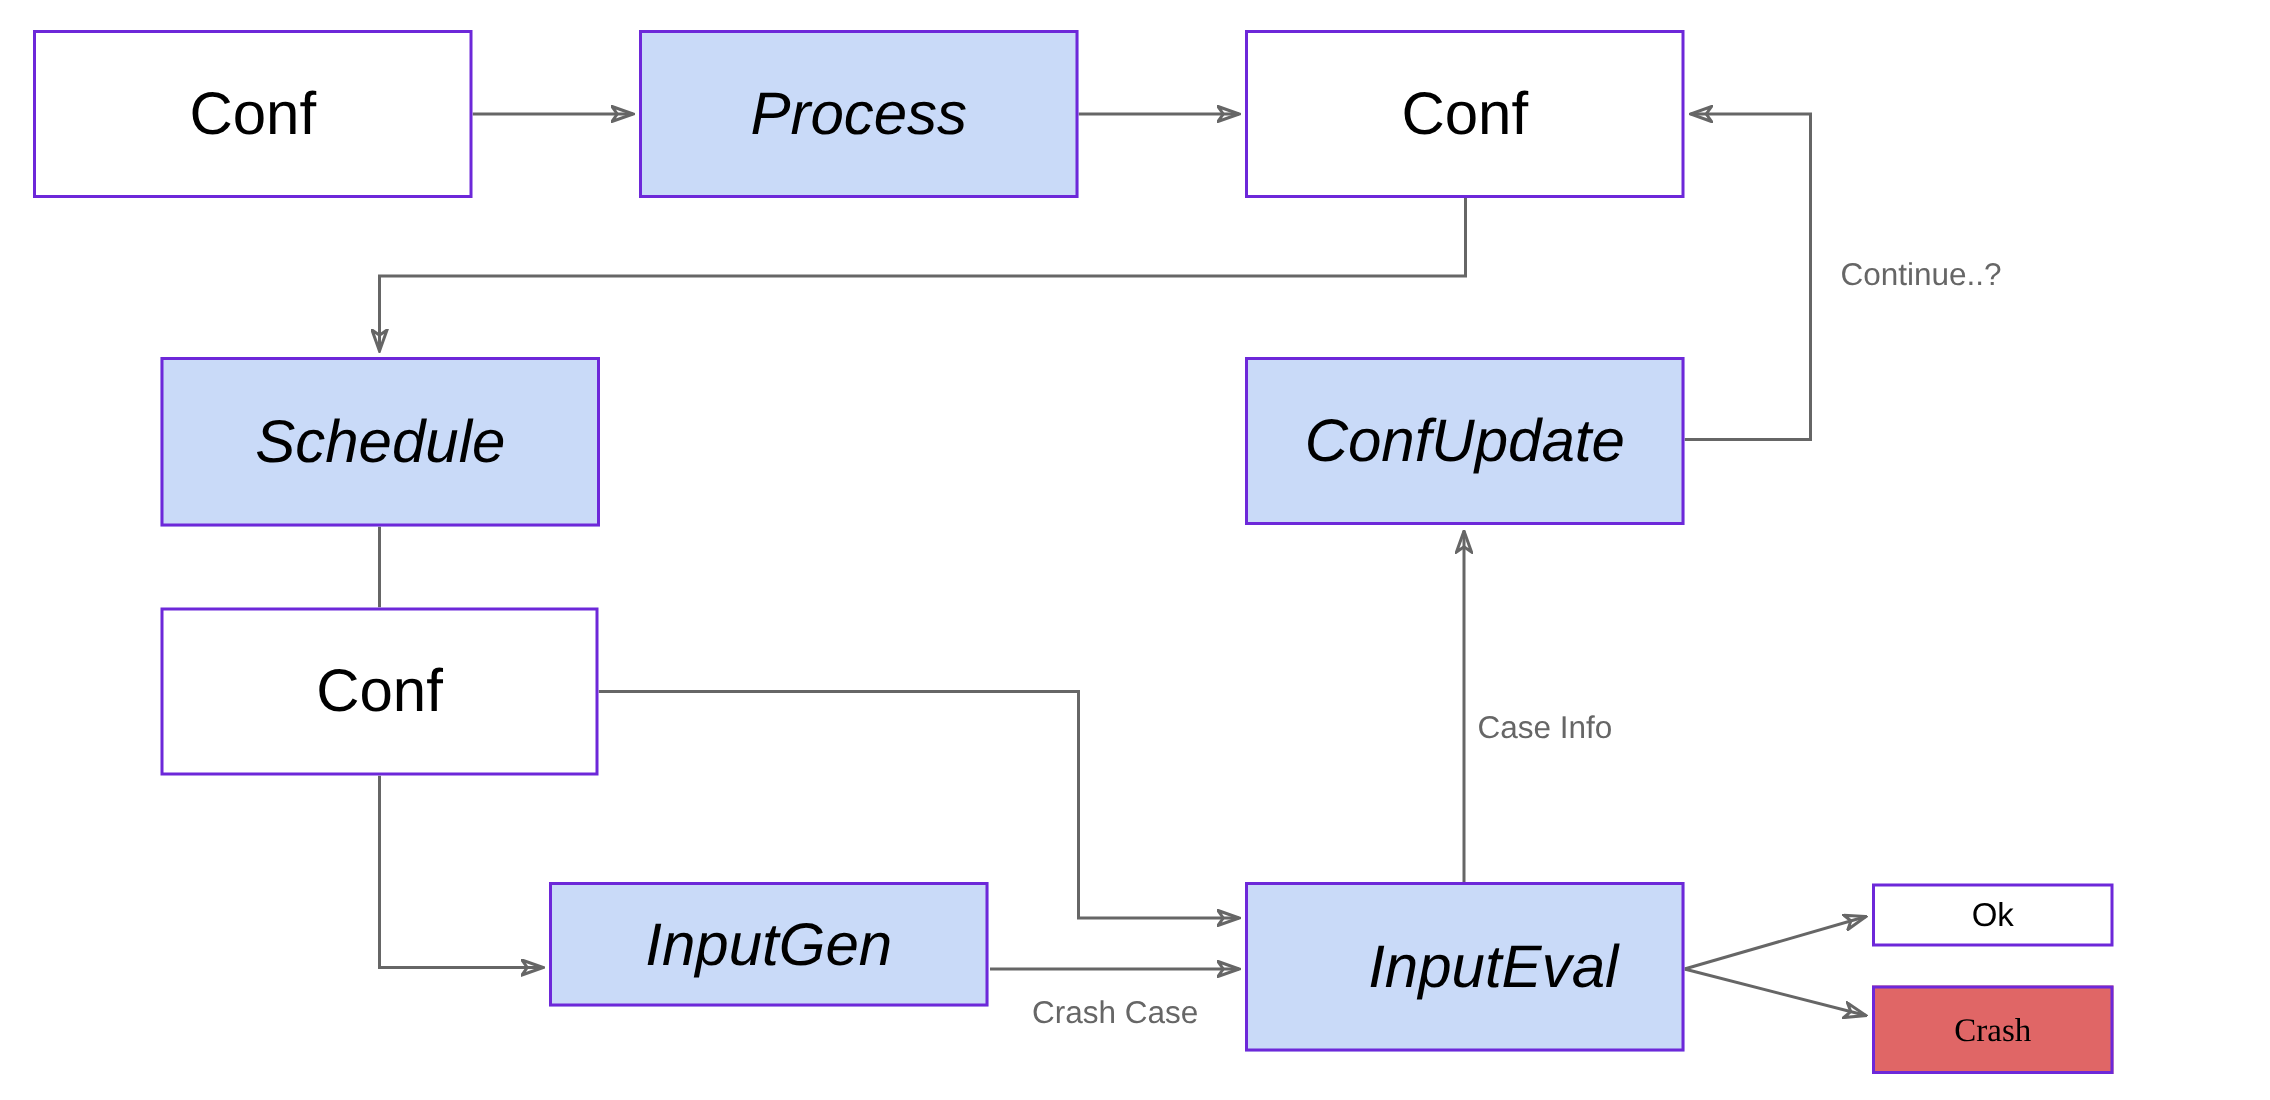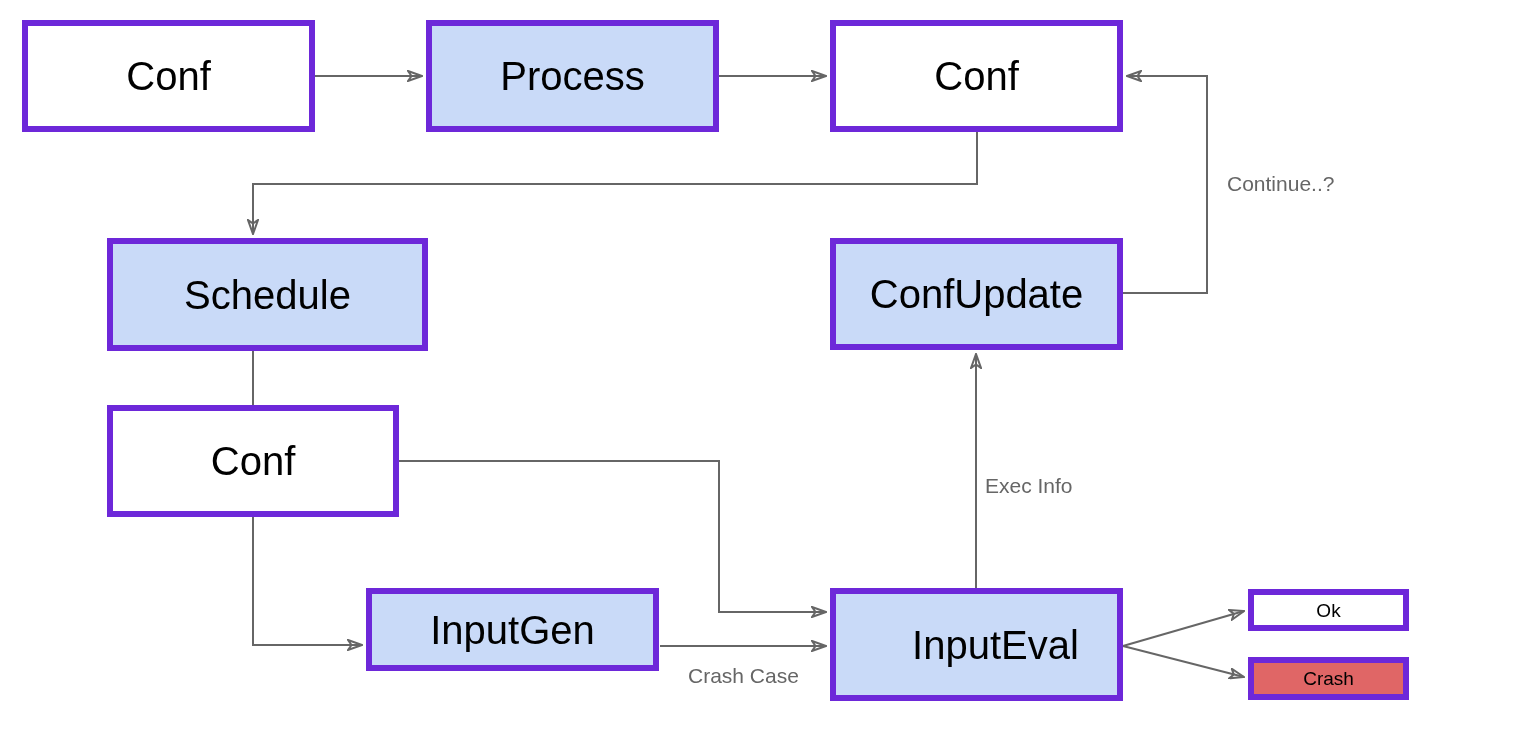--- a/index.html
+++ b/index.html
@@ -23,33 +23,33 @@
     height: 733px;
   }
   .edges path {
     fill: none;
     stroke: #666666;
     stroke-width: 2;
   }
   .node {
     position: absolute;
     box-sizing: border-box;
-    border: 6px solid #6d28d9;
+    border: 2px solid #6d28d9;
     background: #ffffff;
     display: flex;
     align-items: center;
     justify-content: center;
     color: #000000;
     font-size: 40px;
     line-height: 1;
     white-space: nowrap;
   }
-  .node.blue { background: #c9daf8; }
+  .node.blue { background: #c9daf8; font-style: italic; }
   .node.red  { background: #e06666; }
-  .node.small { font-size: 19px; text-align: right; }
+  .node.small { font-size: 22px; text-align: right; }
   .edge-label {
     position: absolute;
     color: #666666;
     font-size: 21px;
     line-height: 1.2;
     white-space: nowrap;
   }
 </style>
 </head>
 <body>
@@ -81,21 +81,21 @@
   </div>
 
   <div class="node blue" style="left:426px; top:20px; width:293px; height:112px;">
     <span>Process</span>
   </div>
 
   <div class="node" style="left:830px; top:20px; width:293px; height:112px;">
     <span>Conf</span>
   </div>
 
-  <div class="node blue" style="left:107px; top:238px; width:321px; height:113px;">
+  <div class="node blue" style="left:107px; top:238px; width:293px; height:113px;">
     <span>Schedule</span>
   </div>
 
   <div class="node blue" style="left:830px; top:238px; width:293px; height:112px;text-align:right;">
     <span>ConfUpdate</span>
   </div>
 
   <div class="node" style="left:107px; top:405px; width:292px; height:112px;">
     <span>Conf</span>
   </div>
@@ -105,23 +105,23 @@
   </div>
 
   <div class="node blue" style="left:830px; top:588px; width:293px; height:113px;padding-left:38px;">
     <span>InputEval</span>
   </div>
 
   <div class="node small" style="left:1248px; top:589px; width:161px; height:42px;">
     <span>Ok</span>
   </div>
 
-  <div class="node red small" style="left:1248px; top:657px; width:161px; height:43px;">
+  <div class="node red small" style="left:1248px; top:657px; width:161px; height:59px;font-family:Liberation Serif, serif;">
     <span>Crash</span>
   </div>
 
   <div class="edge-label" style="left:1227px; top:171px;">Continue..?</div>
 
-  <div class="edge-label" style="left:985px; top:473px;">Exec Info</div>
+  <div class="edge-label" style="left:985px; top:473px;">Case Info</div>
 
   <div class="edge-label" style="left:688px; top:663px;">Crash Case</div>
 
 </div>
 
 </body></html>

